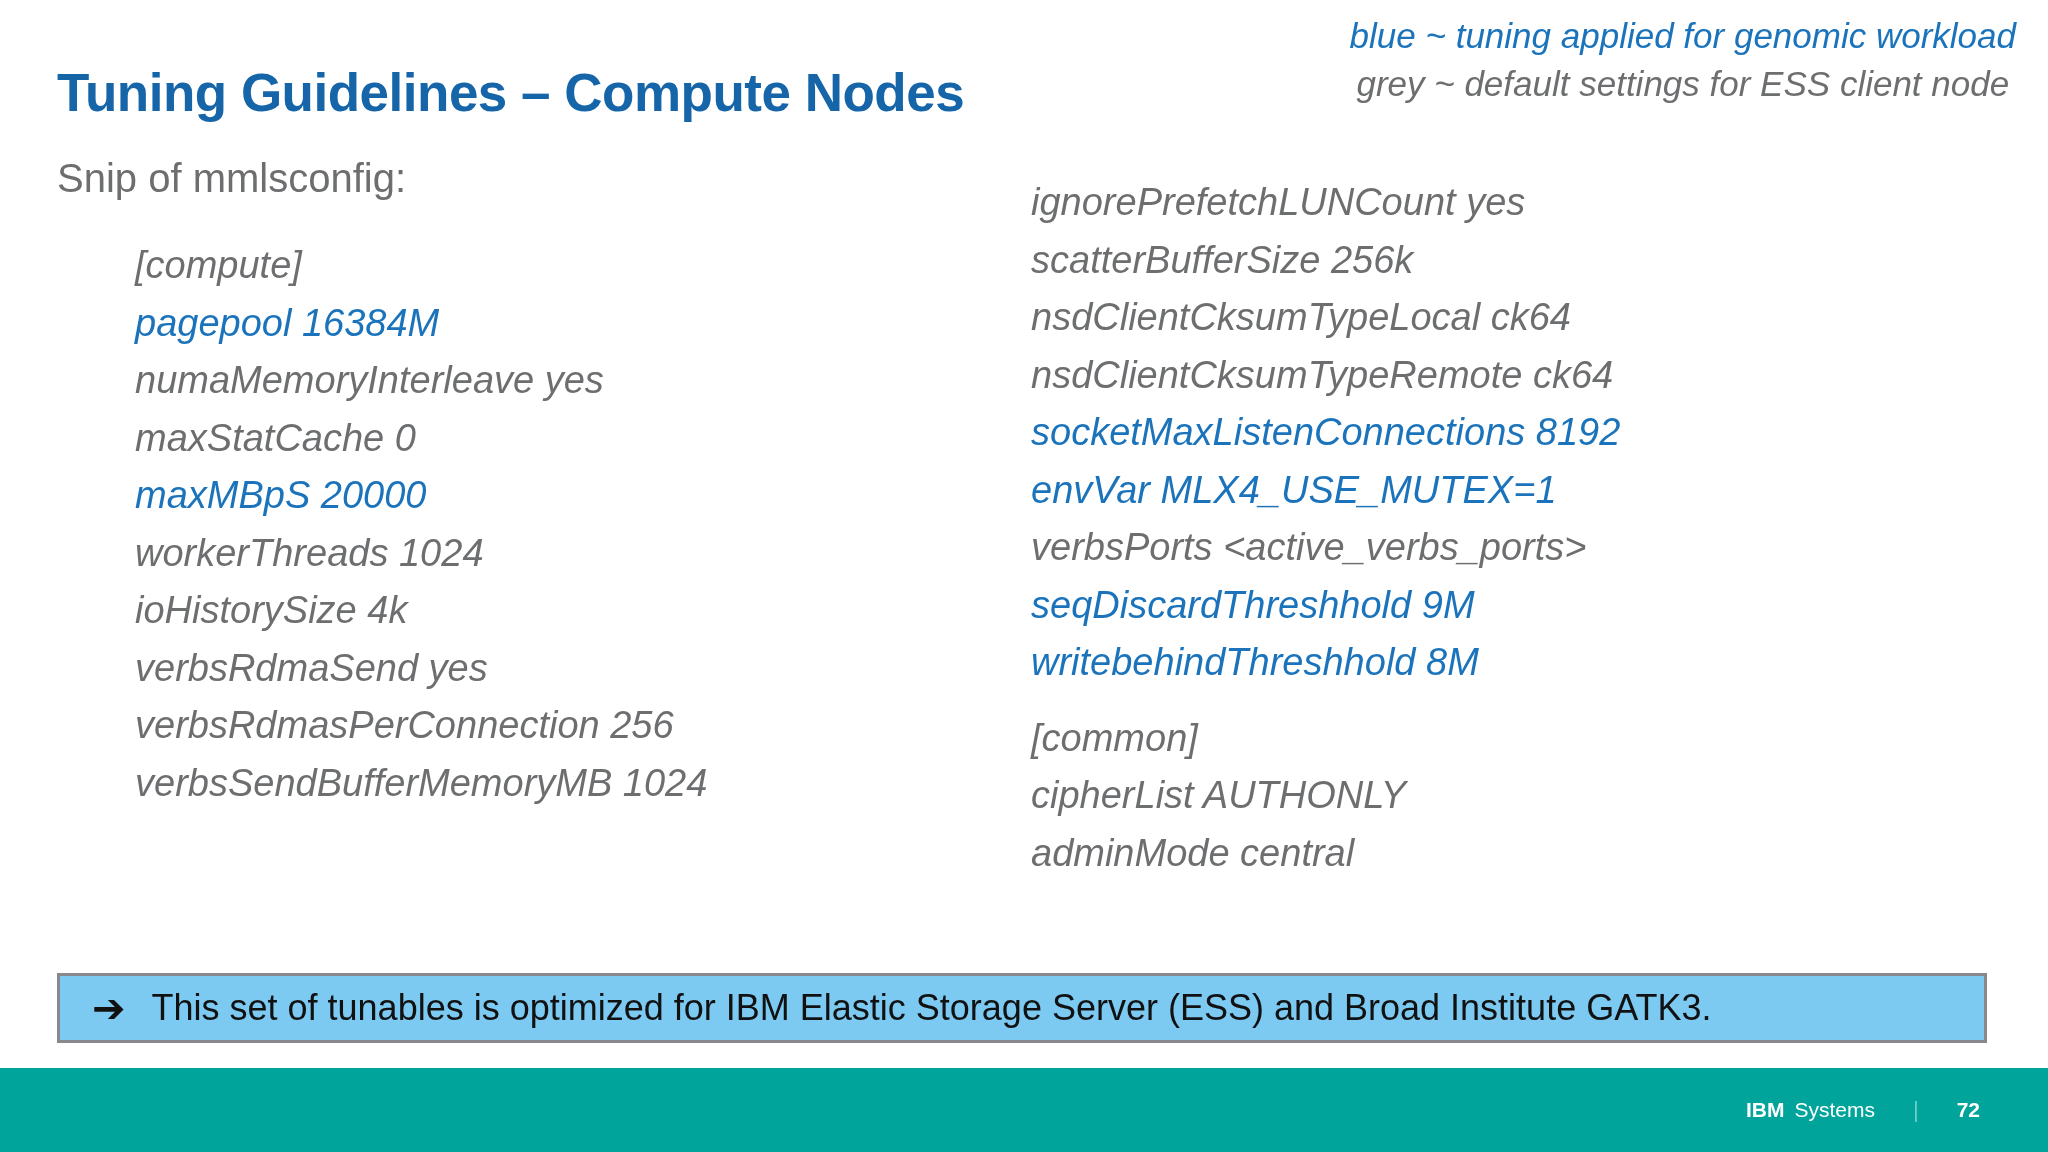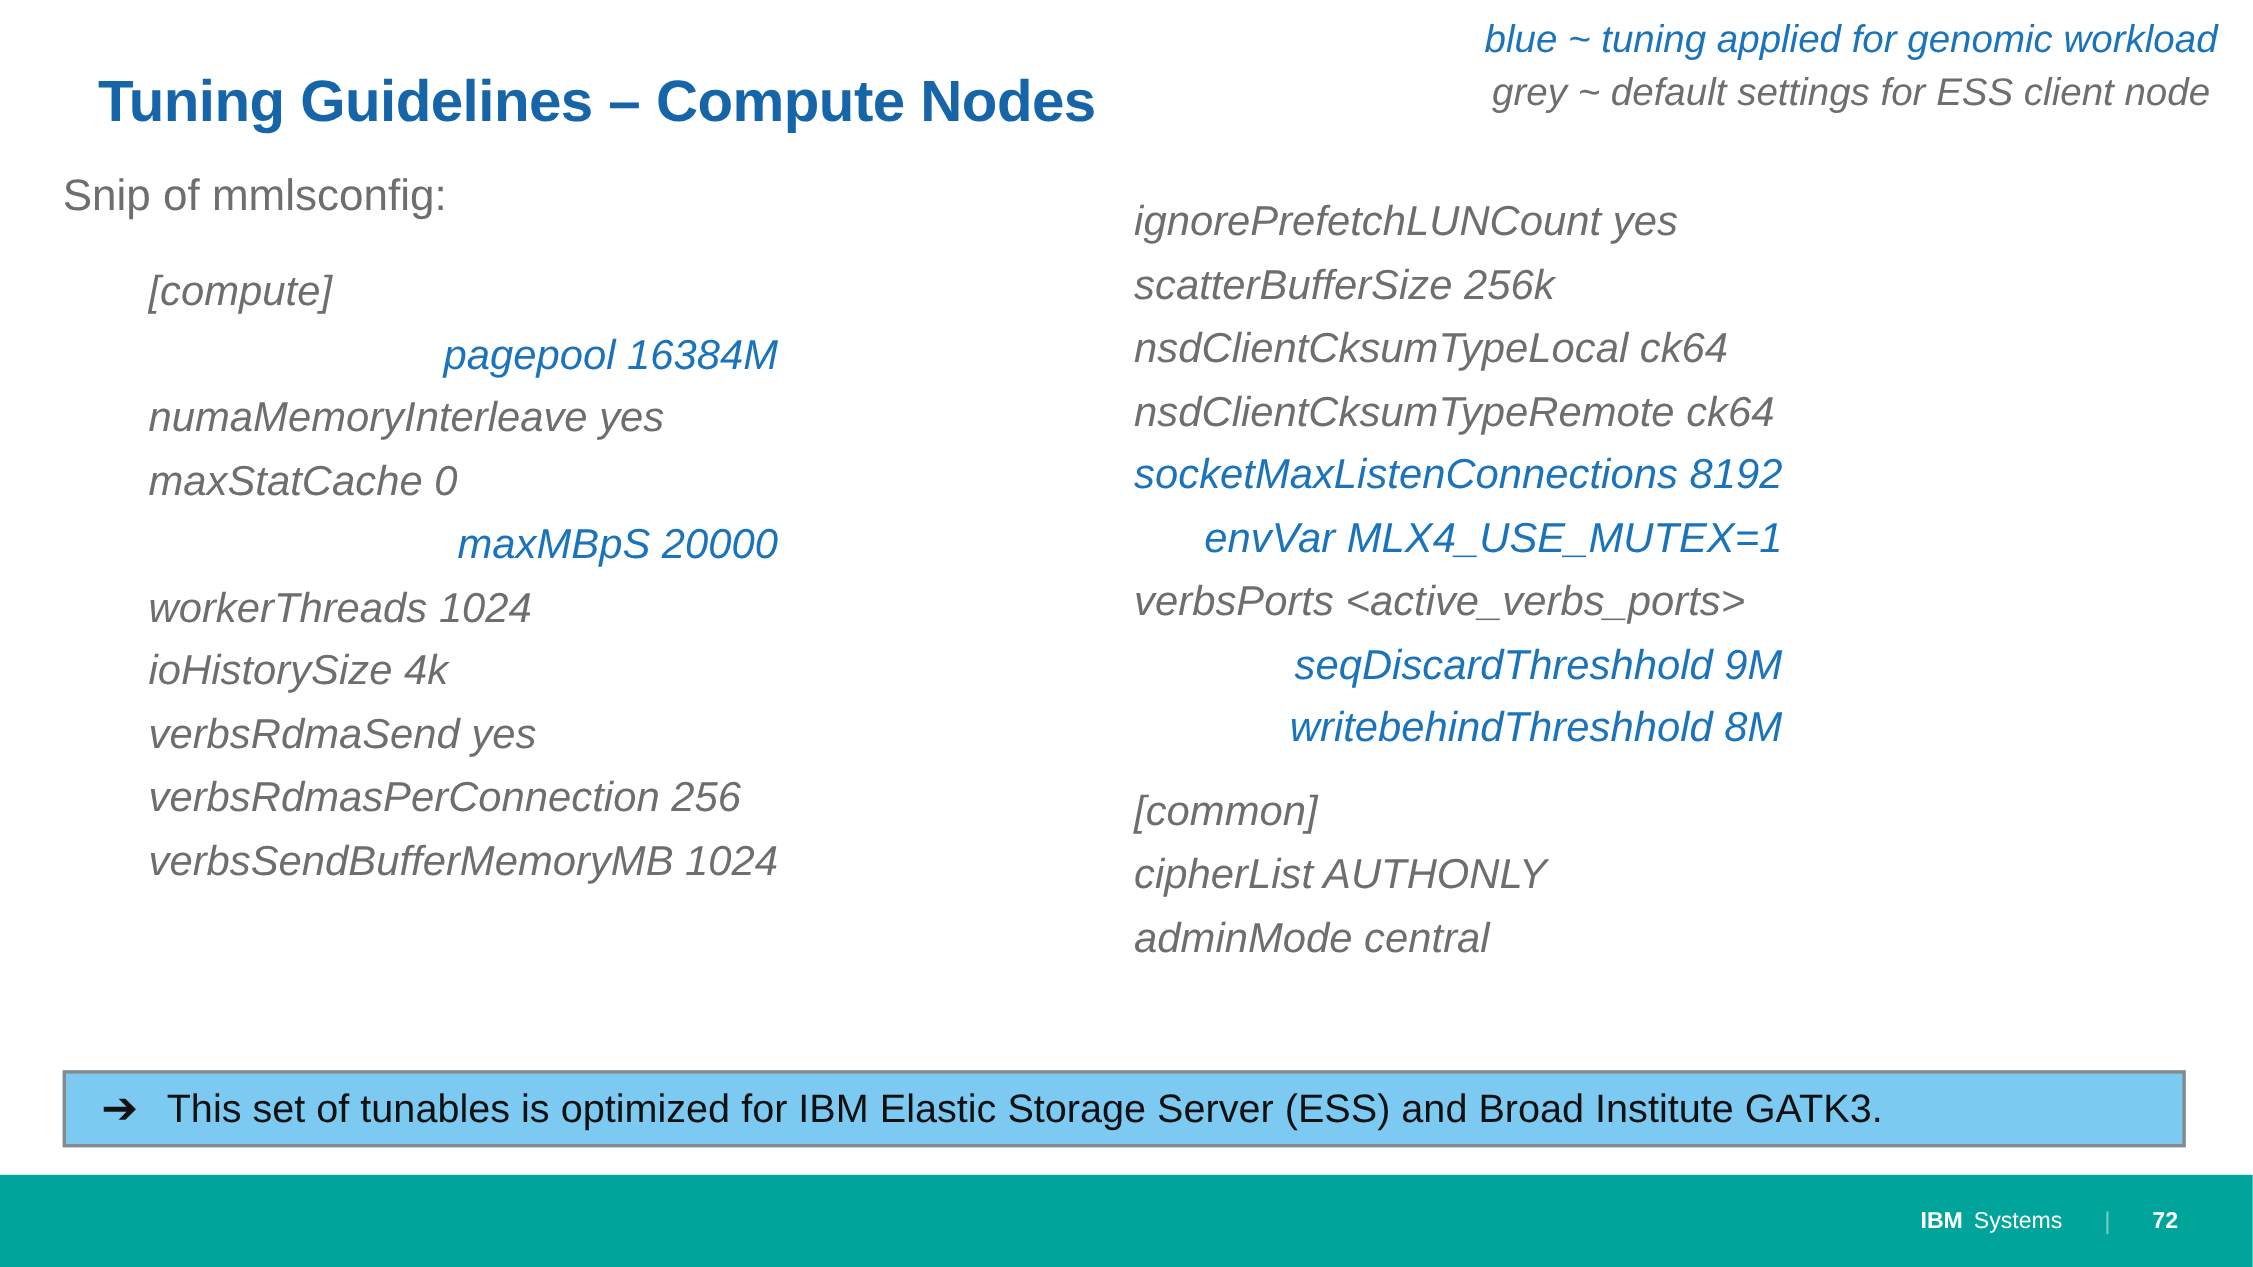--- a/index.html
+++ b/index.html
@@ -25,21 +25,20 @@
   }
   .slide-title {
     position: absolute;
     left: 57px;
     top: 62px;
     font-size: 53px;
     font-weight: bold;
     letter-spacing: -0.5px;
     color: var(--title-blue);
     white-space: nowrap;
-    margin-left: 32px;
   }
   .legend {
     position: absolute;
     right: 32px;
     top: 12px;
     text-align: center;
     font-style: italic;
     font-size: 35px;
     line-height: 48px;
     white-space: nowrap;
@@ -56,21 +55,21 @@
   }
   .col {
     position: absolute;
     font-style: italic;
     font-size: 38px;
     white-space: nowrap;
   }
   .col-left  { left: 135px;  top: 237px; }
   .col-right { left: 1031px; top: 174px; }
   .cfg-line { line-height: 57.5px; height: 57.5px; }
-  .cfg-line.blue { color: var(--tuned-blue); text-align: right; }
+  .cfg-line.blue { color: var(--tuned-blue); }
   .cfg-line.grey { color: var(--default-grey); }
   .cfg-line.indent { padding-left: 98px; }
   .cfg-line.gap { margin-top: 18px; }
   .callout {
     position: absolute;
     left: 57px;
     top: 973px;
     width: 1930px;
     height: 70px;
     background: var(--callout-bg);

